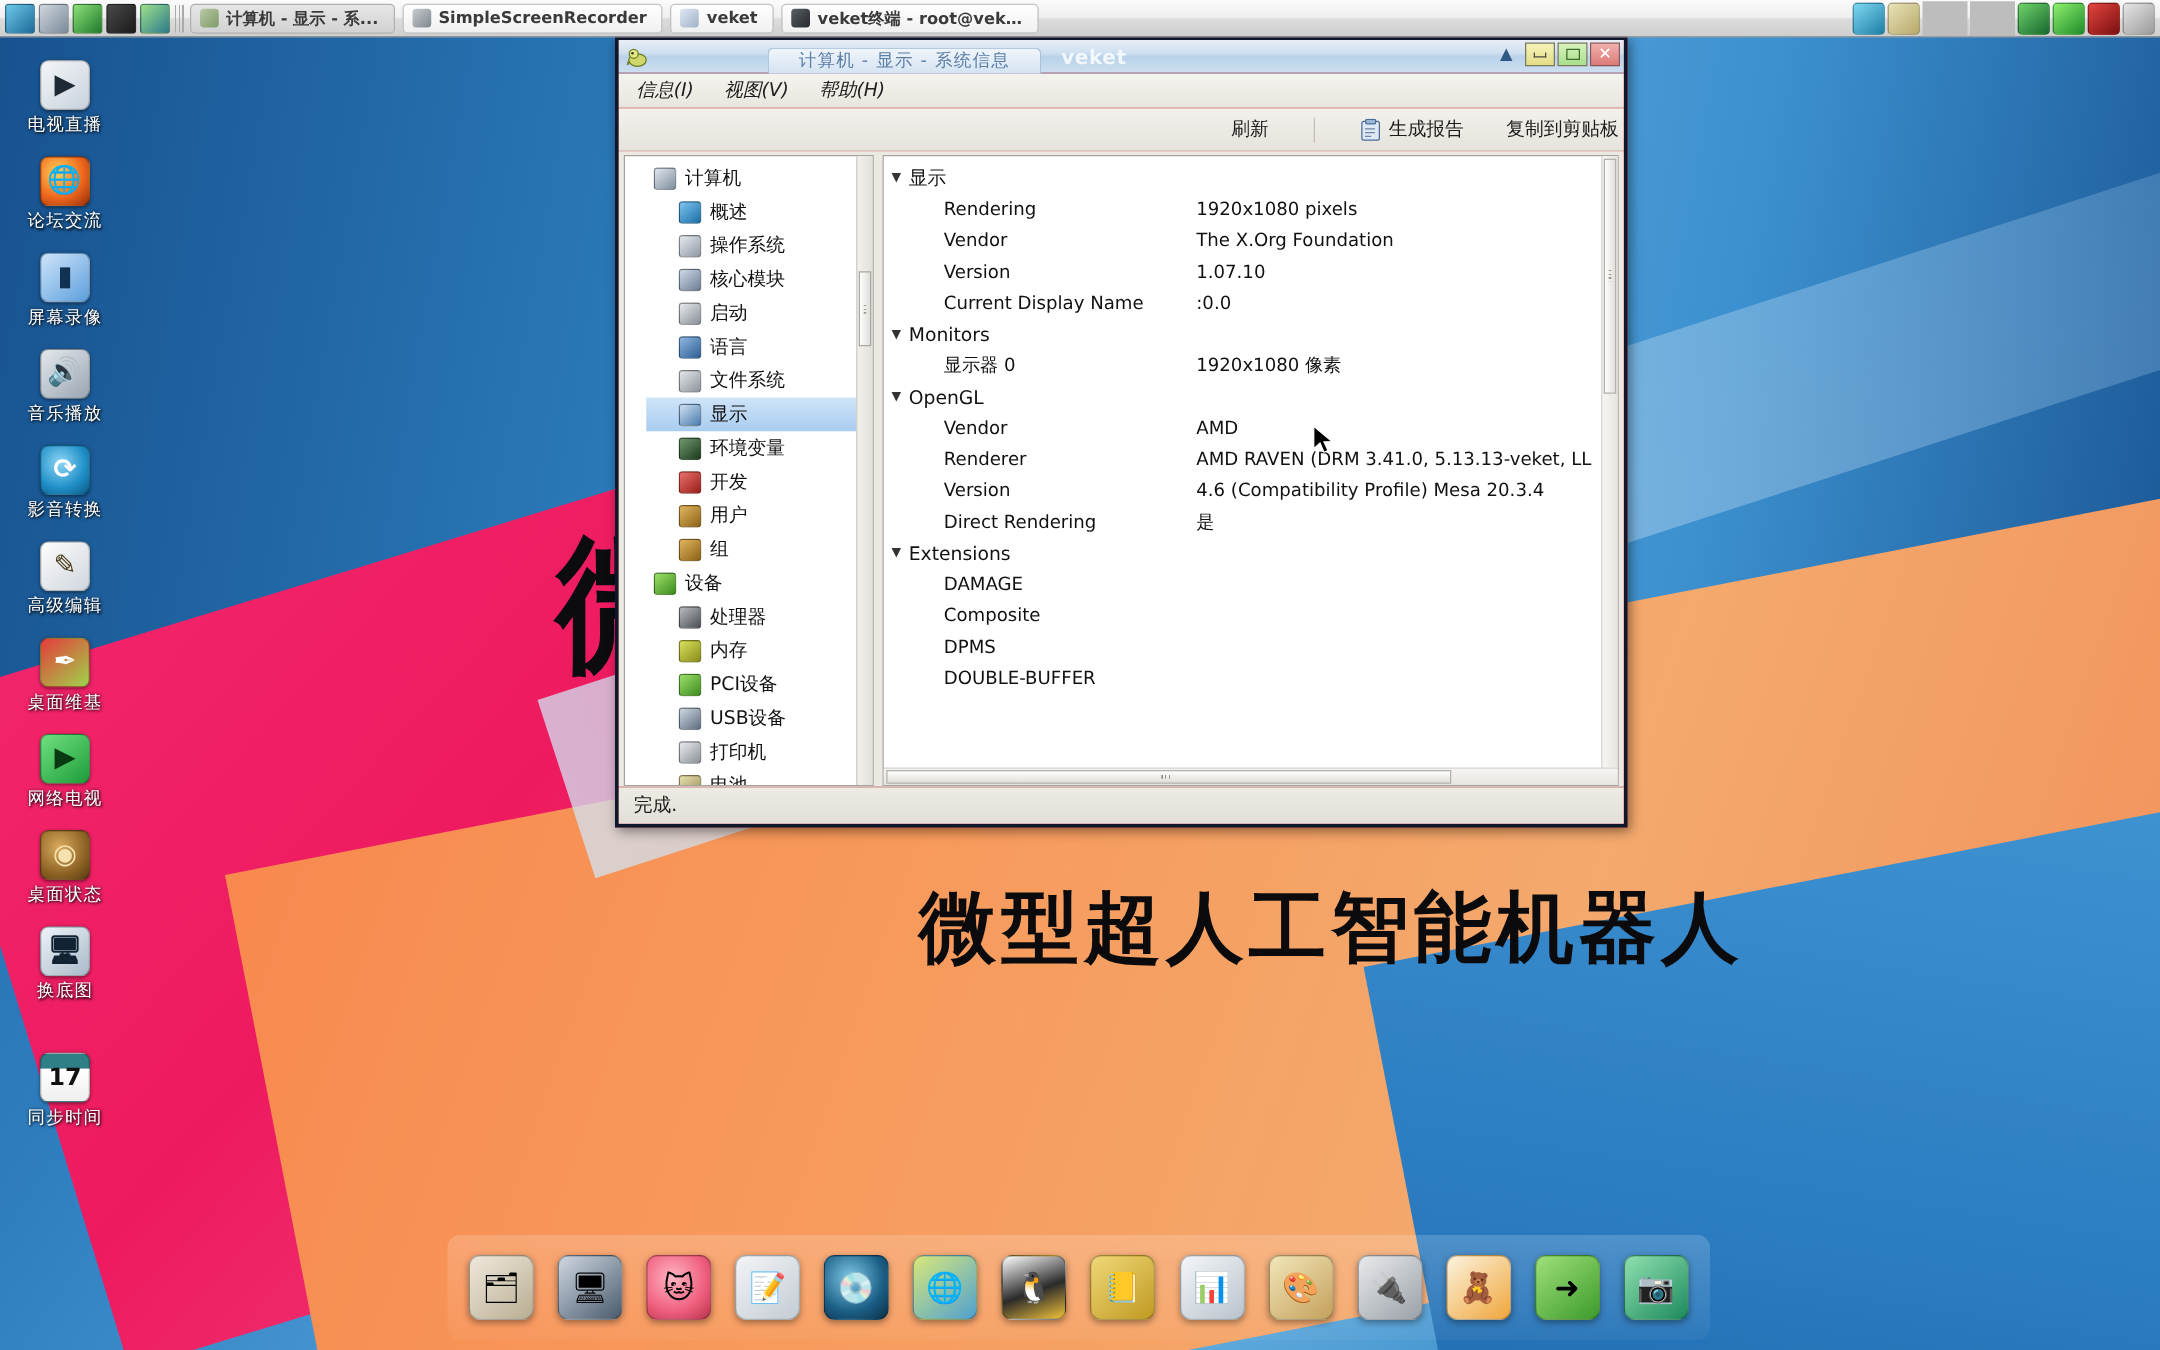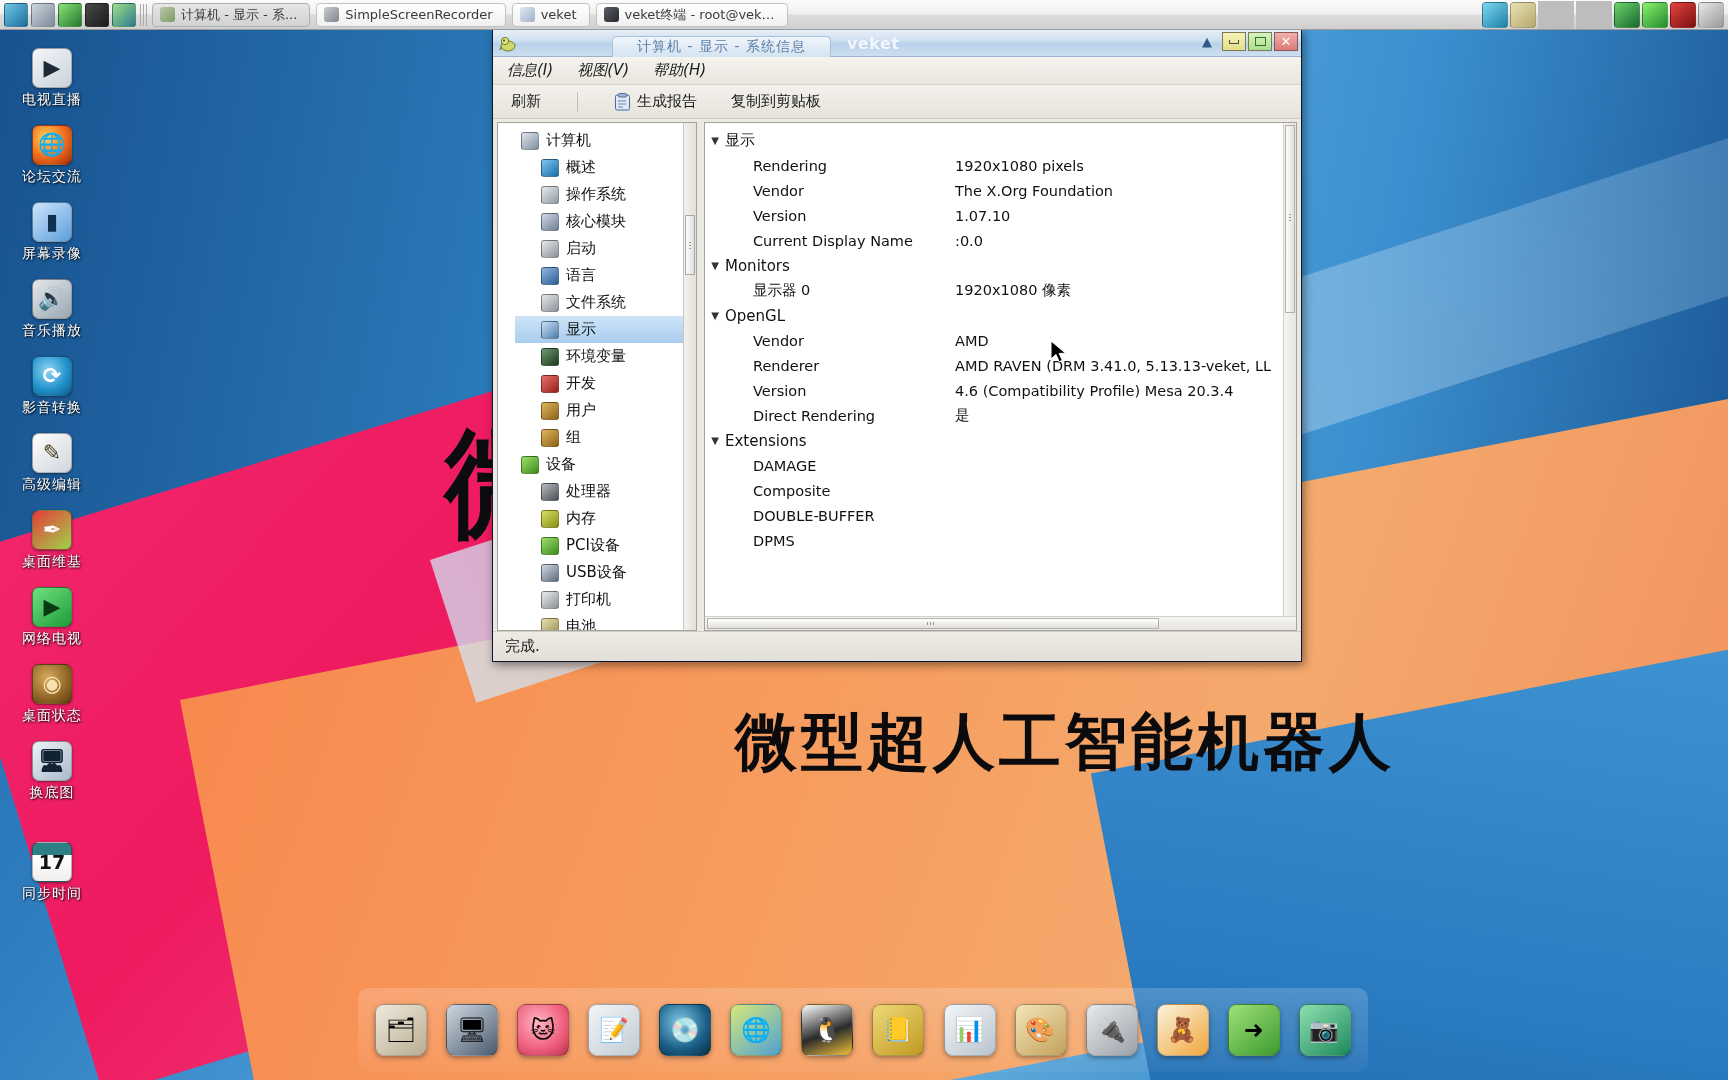--- a/index.html
+++ b/index.html
@@ -91,21 +91,21 @@
     width: 40px; height: 40px; margin: 0 auto 3px;
     display: flex; align-items: center; justify-content: center;
     font-size: 26px; line-height: 1;
   }
   .dicon .lbl { display:block; letter-spacing: 1px; }
 
   
   #win {
     position: absolute; left: 492px; top: 29px; width: 810px; height: 633px;
     z-index: 40;
-    border: 1px solid #0f172a;
+    border: 3px solid #0f172a;
     box-shadow: 2px 3px 9px rgba(0,0,0,.45);
     background: #ef4444;
     display: flex; flex-direction: column;
   }
   .titlebar {
     height: 27px; flex: 0 0 27px; position: relative;
     background: linear-gradient(180deg,#e8eef6 0%,#cfe0f0 40%,#b9d2ea 52%,#cddff0 100%);
     border-bottom: 1px solid #9ab2cc;
     display: flex; align-items: center;
   }
@@ -143,20 +143,21 @@
     font-size: 15px; color: #202020;
     border-bottom: 1px solid #d6d2c9;
   }
   .menubar span { padding: 2px 4px; cursor: default; font-style: italic; }
   .toolbar {
     height: 34px; flex: 0 0 34px;
     background: linear-gradient(180deg,#f3f1ec,#e6e3dc);
     display: flex; align-items: center; padding-left: 14px; gap: 26px;
     font-size: 15px; color: #1c1c1c;
     border-bottom: 1px solid #cfcbc2;
+    justify-content: flex-end;
   }
   .tbsep { width: 1px; height: 20px; background: #c3bfb6; margin: 0 6px; }
   .tbitem { display:flex; align-items:center; gap: 6px; padding: 2px 4px; }
   .clipico { width: 17px; height: 18px; }
 
   .winbody { flex: 1 1 auto; display: flex; padding: 3px 4px 0 4px; background:#ece9e2; min-height:0; }
   .tree {
     width: 200px; flex: 0 0 200px; background: #fff;
     border: 1px solid #a5a39d; position: relative; overflow: hidden;
     display: flex;
@@ -261,21 +262,21 @@
 
 <div id="taskbar">
   <div class="tb-launcher" id="tb-launcher">
       <span style="display: inline-block; border-radius: 3px; background: linear-gradient(135deg, rgb(111, 200, 232), rgb(28, 108, 153)); width: 24px; height: 24px; border: 1px solid rgba(0, 0, 0, 0.25);"></span>
       <span style="display: inline-block; border-radius: 3px; background: linear-gradient(135deg, rgb(207, 214, 221), rgb(124, 140, 156)); width: 24px; height: 24px; border: 1px solid rgba(0, 0, 0, 0.25);"></span>
       <span style="display: inline-block; border-radius: 3px; background: linear-gradient(135deg, rgb(143, 224, 122), rgb(30, 122, 43)); width: 24px; height: 24px; border: 1px solid rgba(0, 0, 0, 0.25);"></span>
       <span style="display: inline-block; border-radius: 3px; background: linear-gradient(135deg, rgb(74, 74, 74), rgb(26, 26, 26)); width: 24px; height: 24px; border: 1px solid rgba(0, 0, 0, 0.25);"></span>
       <span style="display: inline-block; border-radius: 3px; background: linear-gradient(135deg, rgb(159, 224, 138), rgb(44, 123, 140)); width: 24px; height: 24px; border: 1px solid rgba(0, 0, 0, 0.25);"></span>
     </div>
   <div class="tb-grip"></div>
-  <div id="tb-tasks" style="display:flex;align-items:center;">
+  <div id="tb-tasks" style="display:flex;align-items:center;font-weight:bold;">
       <div class="tb-task active">
         <span style="display: inline-block; border-radius: 3px; background: linear-gradient(135deg, rgb(185, 201, 168), rgb(125, 154, 102)); width: 15px; height: 15px;"></span>
         <span>计算机 - 显示 - 系...</span>
       </div>
       <div class="tb-task">
         <span style="display: inline-block; border-radius: 3px; background: linear-gradient(135deg, rgb(201, 204, 208), rgb(126, 134, 142)); width: 15px; height: 15px;"></span>
         <span>SimpleScreenRecorder</span>
       </div>
       <div class="tb-task">
         <span style="display: inline-block; border-radius: 3px; background: linear-gradient(135deg, rgb(223, 231, 242), rgb(159, 178, 200)); width: 15px; height: 15px;"></span>
@@ -503,26 +504,26 @@
               <span class="k">DAMAGE</span>
               <span class="v"></span>
             </div>
             <div class="drow child">
               <span class="arrow"></span>
               <span class="k">Composite</span>
               <span class="v"></span>
             </div>
             <div class="drow child">
               <span class="arrow"></span>
+              <span class="k">DPMS</span>
+              <span class="v"></span>
+            </div>
+            <div class="drow child">
+              <span class="arrow"></span>
               <span class="k">DOUBLE-BUFFER</span>
-              <span class="v"></span>
-            </div>
-            <div class="drow child">
-              <span class="arrow"></span>
-              <span class="k">DPMS</span>
               <span class="v"></span>
             </div>
           </div>
         <div class="vsb">
           <div class="thumb"></div>
         </div>
       </div>
       <div class="hsb">
         <div class="thumb"></div>
       </div>

